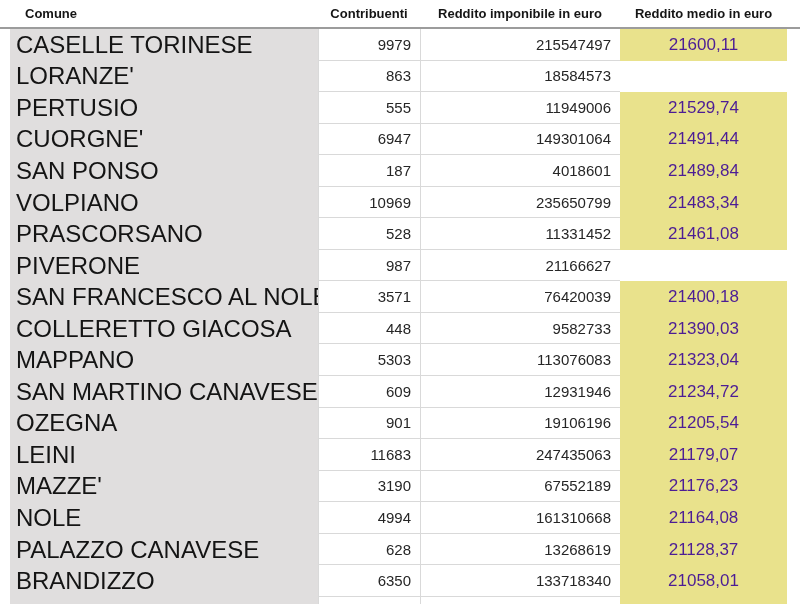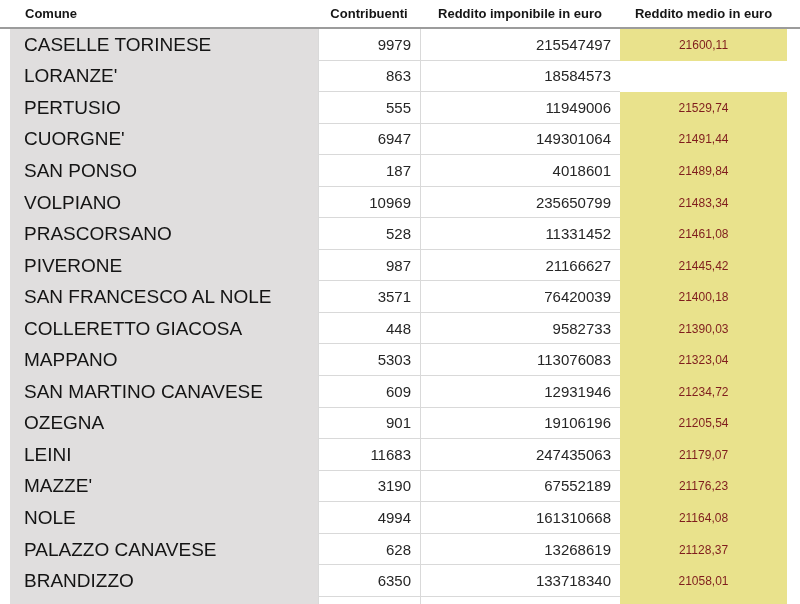--- a/index.html
+++ b/index.html
@@ -28,37 +28,37 @@
   .h { font-weight: bold; font-size: 13px; color: #151515; }
   .h-comune { width: 308px; flex: 0 0 308px; padding-left: 15px; justify-content: flex-start; }
   .h-contrib { width: 102px; flex: 0 0 102px; justify-content: center; }
   .h-imponibile { width: 200px; flex: 0 0 200px; justify-content: center; }
   .h-medio { width: 167px; flex: 0 0 167px; justify-content: center; }
 
   
   .c-name {
     width: 308px; flex: 0 0 308px;
     background: var(--comune-bg, #e0dede);
-    font-size: 19px; color: #141414;
-    padding-left: 14px;
+    font-size: 24px; color: #141414;
+    padding-left: 6px;
   }
   .c-contrib, .c-imponibile {
     font-size: 15px; color: #262626;
     justify-content: flex-end;
     padding-right: 9px;
     border-left: 1px solid var(--grid-border, #d9d9d9);
     border-bottom: 1px solid var(--grid-border, #d9d9d9);
     background: #ffffff;
   }
   .c-contrib { width: 102px; flex: 0 0 102px; }
   .c-imponibile { width: 200px; flex: 0 0 200px; }
   .c-medio {
     width: 167px; flex: 0 0 167px;
     background: var(--medio-bg, #e9e28c);
-    font-size: 12px; color: #7f1d1d;
+    font-size: 17px; color: #4c1d95;
     justify-content: center;
   }
   .partial-row .c-contrib, .partial-row .c-imponibile { border-bottom: none; }
 </style>
 </head>
 <body>
 
 <div class="sheet">
 
   <div class="row header-row">
@@ -131,21 +131,20 @@
     <div class="cell c-imponibile">11331452</div>
     <div class="cell c-medio">21461,08</div>
     <div class="cell m-r"></div>
   </div>
 
   <div class="row">
     <div class="cell m-l"></div>
     <div class="cell c-name">PIVERONE</div>
     <div class="cell c-contrib">987</div>
     <div class="cell c-imponibile">21166627</div>
-    <div class="cell c-medio">21445,42</div>
     <div class="cell m-r"></div>
   </div>
 
   <div class="row">
     <div class="cell m-l"></div>
     <div class="cell c-name">SAN FRANCESCO AL NOLE</div>
     <div class="cell c-contrib">3571</div>
     <div class="cell c-imponibile">76420039</div>
     <div class="cell c-medio">21400,18</div>
     <div class="cell m-r"></div>

